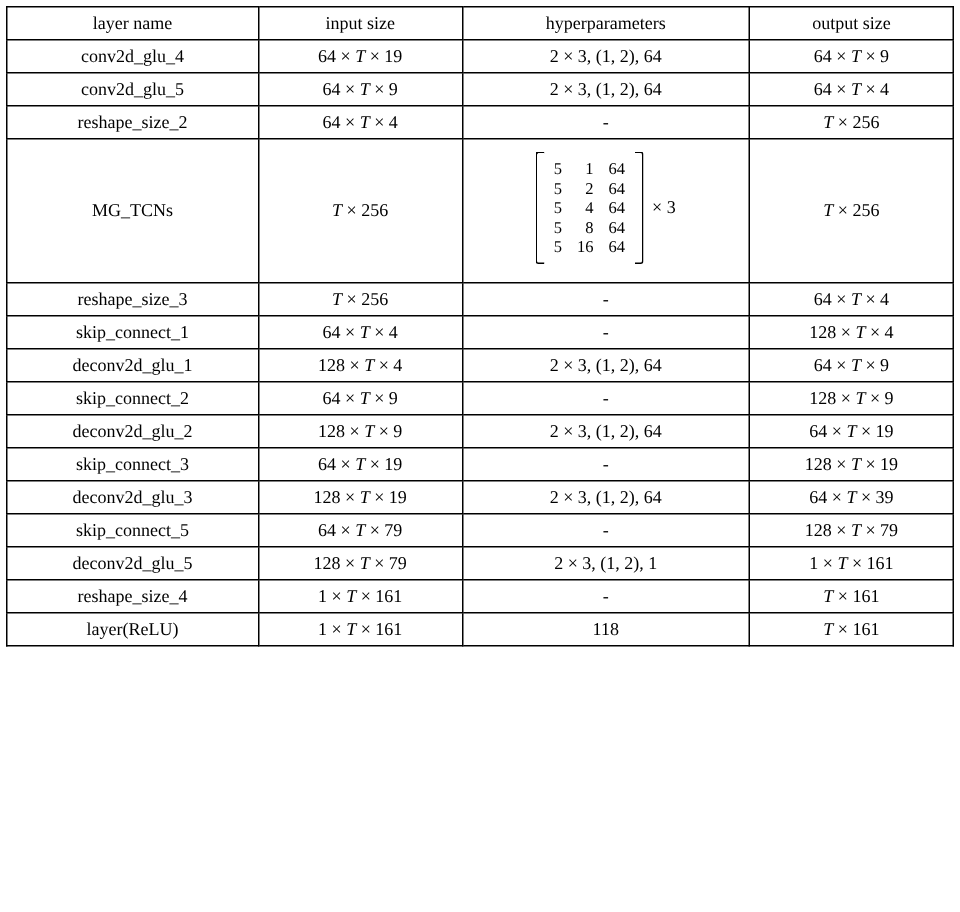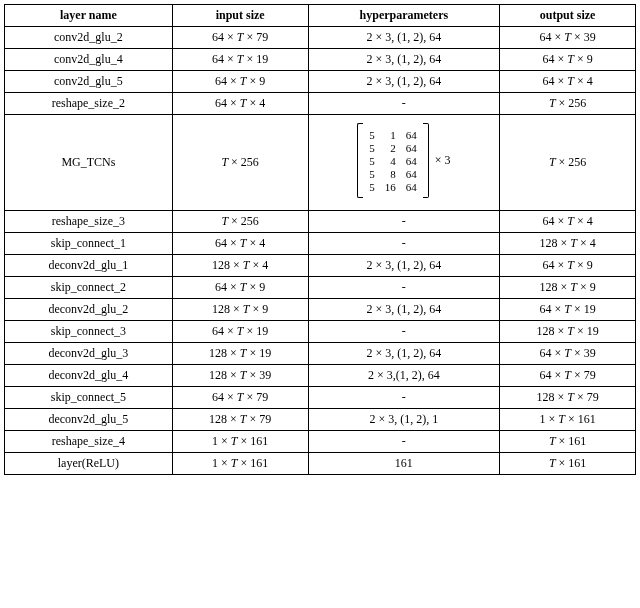--- a/index.html
+++ b/index.html
@@ -16,21 +16,21 @@
       border-collapse: collapse;
       width: 632px;
     }
     th, td {
       border: 1px solid #000;
       padding: 3px 6px;
       text-align: center;
       vertical-align: middle;
     }
     th {
-      font-weight: bold;
+      font-weight: normal;
       background: #fff;
     }
     .matrix-wrapper {
       display: inline-flex;
       align-items: center;
       gap: 2px;
     }
     .matrix-content {
       display: inline-grid;
       grid-template-columns: auto auto auto;
@@ -52,26 +52,20 @@
 <table>
   <thead>
     <tr>
       <th>layer name</th>
       <th>input size</th>
       <th>hyperparameters</th>
       <th>output size</th>
     </tr>
   </thead>
   <tbody id="table-body">
-      <tr>
-        <td>conv2d_glu_2</td>
-        <td>64 × <i>T</i> × 79</td>
-        <td>2 × 3, (1, 2), 64</td>
-        <td>64 × <i>T</i> × 39</td>
-      </tr>
       <tr>
         <td>conv2d_glu_4</td>
         <td>64 × <i>T</i> × 19</td>
         <td>2 × 3, (1, 2), 64</td>
         <td>64 × <i>T</i> × 9</td>
       </tr>
       <tr>
         <td>conv2d_glu_5</td>
         <td>64 × <i>T</i> × 9</td>
         <td>2 × 3, (1, 2), 64</td>
@@ -146,43 +140,37 @@
         <td>-</td>
         <td>128 × <i>T</i> × 19</td>
       </tr>
       <tr>
         <td>deconv2d_glu_3</td>
         <td>128 × <i>T</i> × 19</td>
         <td>2 × 3, (1, 2), 64</td>
         <td>64 × <i>T</i> × 39</td>
       </tr>
       <tr>
-        <td>deconv2d_glu_4</td>
-        <td>128 × <i>T</i> × 39</td>
-        <td>2 × 3,(1, 2), 64</td>
-        <td>64 × <i>T</i> × 79</td>
-      </tr>
-      <tr>
         <td>skip_connect_5</td>
         <td>64 × <i>T</i> × 79</td>
         <td>-</td>
         <td>128 × <i>T</i> × 79</td>
       </tr>
       <tr>
         <td>deconv2d_glu_5</td>
         <td>128 × <i>T</i> × 79</td>
         <td>2 × 3, (1, 2), 1</td>
         <td>1 × <i>T</i> × 161</td>
       </tr>
       <tr>
         <td>reshape_size_4</td>
         <td>1 × <i>T</i> × 161</td>
         <td>-</td>
         <td><i>T</i> × 161</td>
       </tr>
       <tr>
         <td>layer(ReLU)</td>
         <td>1 × <i>T</i> × 161</td>
-        <td>161</td>
+        <td>118</td>
         <td><i>T</i> × 161</td>
       </tr>
     </tbody>
 </table>
 
 </body></html>

